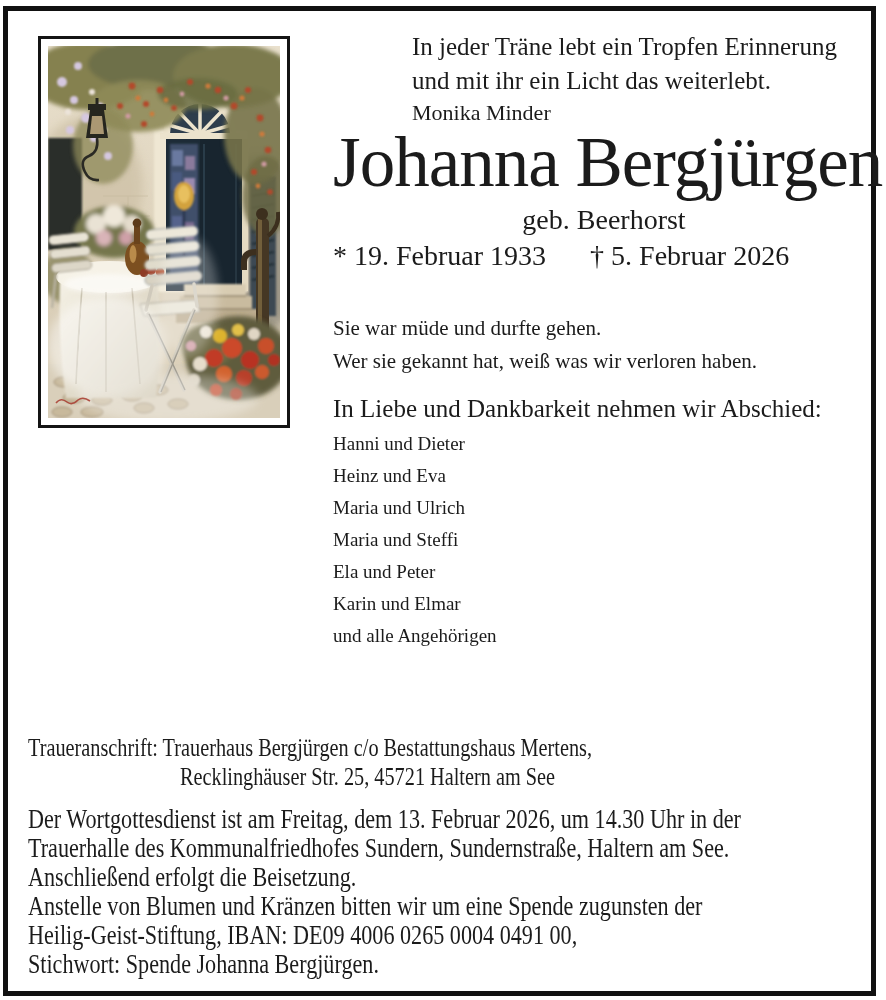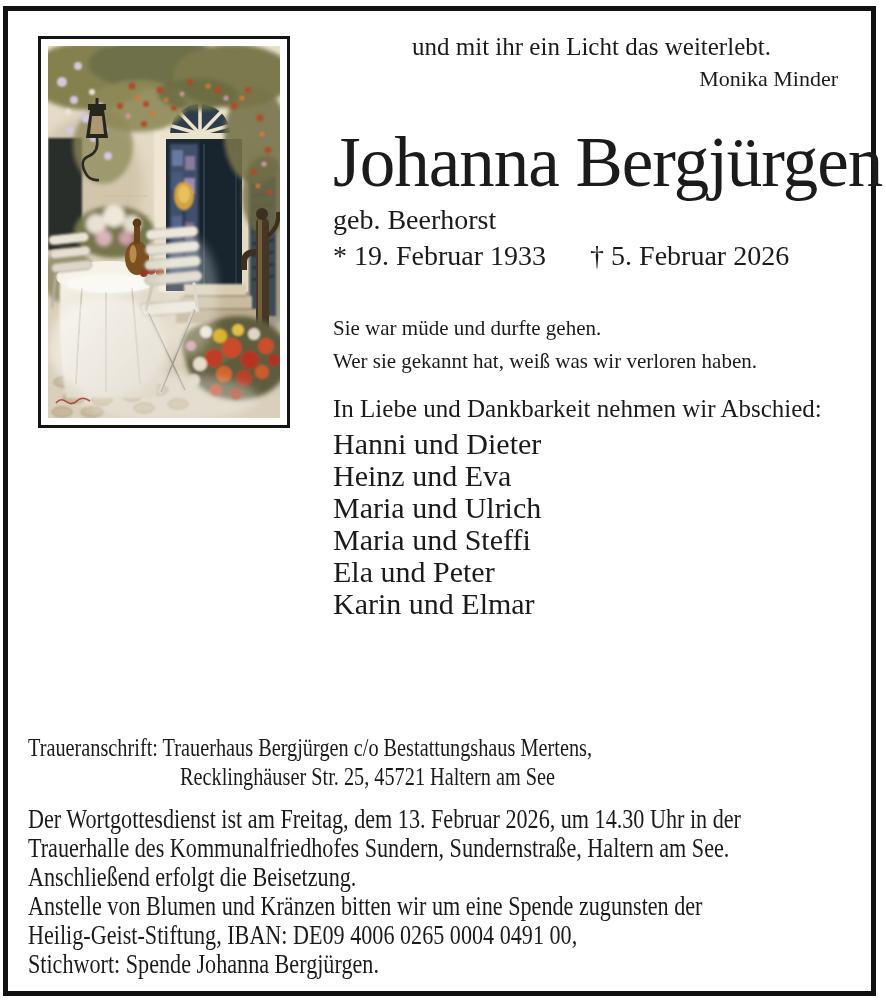--- a/index.html
+++ b/index.html
@@ -14,33 +14,33 @@
   }
   
   .painting-frame{
     position:absolute;left:38px;top:36px;width:252px;height:392px;
     border:3px solid #141414;background:#fff;padding:7px;box-sizing:border-box;
   }
   .painting-frame svg{display:block;width:232px;height:372px;}
 
   
   .quote{position:absolute;left:412px;top:30px;width:432px;font-size:25px;line-height:34px;}
-  .quote .attr{text-align:right;font-size:22px;line-height:30px;padding-right:6px;}
+  .quote .attr{text-align:left;font-size:22px;line-height:30px;padding-right:6px;}
 
   
   .main-col{position:absolute;left:333px;top:0;width:542px;}
   .name{position:absolute;left:0;top:131px;width:100%;text-align:center;
         font-size:71px;letter-spacing:-1px;font-weight:400;line-height:62px;white-space:nowrap;}
-  .maiden{position:absolute;left:0;top:204px;width:100%;font-size:28px;line-height:32px;}
+  .maiden{position:absolute;left:0;top:204px;width:100%;text-align:center;font-size:28px;line-height:32px;}
   .dates{position:absolute;left:0;top:239px;width:100%;text-align:left;font-size:28px;line-height:34px;white-space:nowrap;}
   .dates .gap{display:inline-block;width:44px;}
 
   .intro{position:absolute;left:0;top:312px;font-size:21px;line-height:33px;}
   .farewell{position:absolute;left:0;top:393px;font-size:25px;line-height:32px;}
-  .mourners{position:absolute;left:0;top:428px;font-size:30px;line-height:32px;}
+  .mourners{position:absolute;left:0;top:428px;font-size:19px;line-height:32px;}
 
   
   .cond{display:block;transform-origin:0 50%;white-space:nowrap;}
   .address{position:absolute;left:28px;top:733px;font-size:26px;line-height:29px;}
   .address .l1{transform:scaleX(0.78);}
   .address .l2{transform:scaleX(0.78);margin-left:152px;}
   .service{position:absolute;left:28px;top:805px;font-size:27px;line-height:29px;}
   .service .cond{transform:scaleX(0.82);}
 </style>
 </head>
@@ -330,20 +330,21 @@
       <ellipse cx="60" cy="300" rx="60" ry="50" fill="#ffffff"></ellipse>
       <ellipse cx="140" cy="250" rx="30" ry="60" fill="#ffffff" opacity="0.6"></ellipse>
       <ellipse cx="120" cy="352" rx="90" ry="24" fill="#ffffff" opacity="0.7"></ellipse>
     </g>
 
     <path d="M8 357 q5 -6 11 -1 q5 4 11 -2 q5 -4 12 1" fill="none" stroke="#a8392e" stroke-width="1.6" opacity="0.85"></path>
   </svg>
 </div>
 
 <div class="quote">
+  <div>In jeder Träne lebt ein Tropfen Erinnerung</div>
   <div>und mit ihr ein Licht das weiterlebt.</div>
   <div class="attr">Monika Minder</div>
 </div>
 
 <div class="main-col">
   <div class="name">Johanna Bergjürgen</div>
   <div class="maiden">geb. Beerhorst</div>
   <div class="dates">
     <span>* 19. Februar 1933</span><span class="gap"></span><span>† 5. Februar 2026</span>
   </div>
@@ -355,20 +356,21 @@
 
   <div class="farewell">In Liebe und Dankbarkeit nehmen wir Abschied:</div>
 
   <div class="mourners">
     <div>Hanni und Dieter</div>
     <div>Heinz und Eva</div>
     <div>Maria und Ulrich</div>
     <div>Maria und Steffi</div>
     <div>Ela und Peter</div>
     <div>Karin und Elmar</div>
+    <div>und alle Angehörigen</div>
   </div>
 </div>
 
 <div class="address">
   <span class="cond l1">Traueranschrift: Trauerhaus Bergjürgen c/o Bestattungshaus Mertens,</span>
   <span class="cond l2">Recklinghäuser Str. 25, 45721 Haltern am See</span>
 </div>
 
 <div class="service">
   <span class="cond">Der Wortgottesdienst ist am Freitag, dem 13. Februar 2026, um 14.30 Uhr in der</span>

